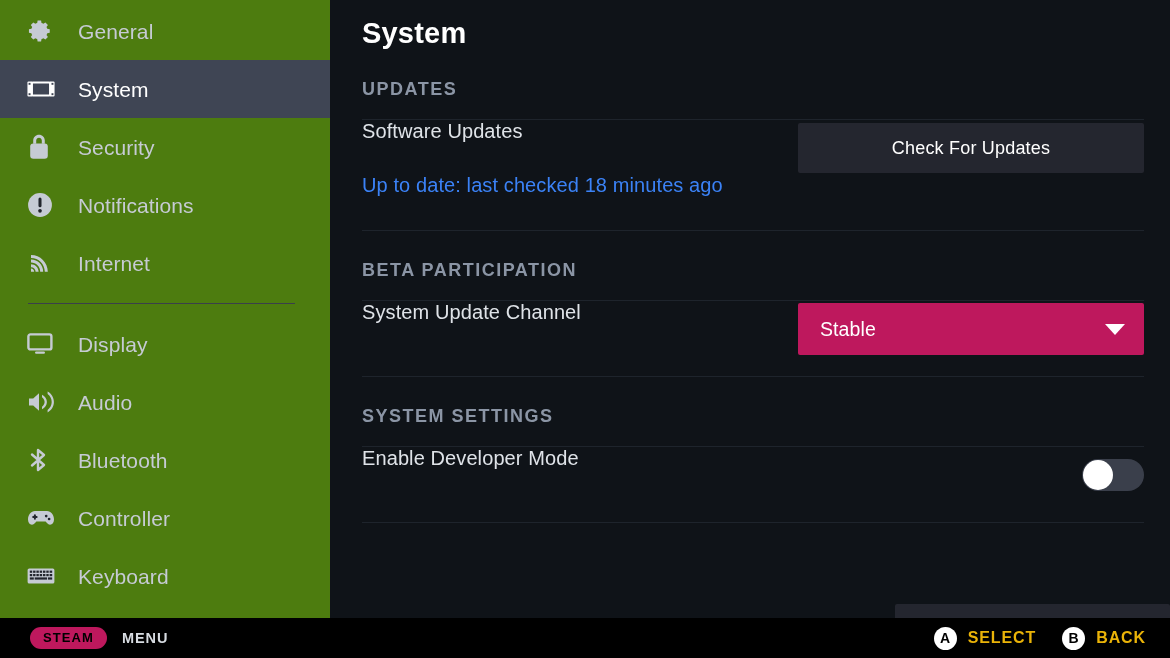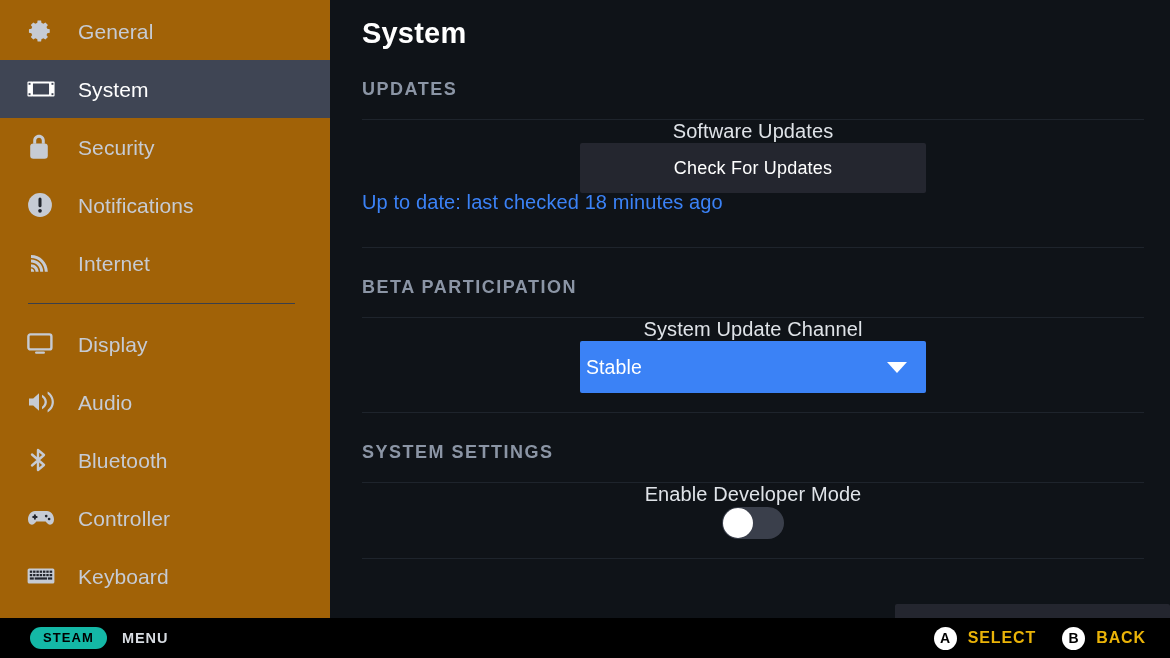--- a/index.html
+++ b/index.html
@@ -27,21 +27,21 @@
     display: flex;
     flex: 1 1 auto;
     min-height: 0;
     height: 618px;
   }
 
   
   .sidebar {
     width: 330px;
     flex: 0 0 330px;
-    background: #a16207;
+    background: #4d7c0f;
     padding-top: 2px;
     overflow: hidden;
     position: relative;
   }
 
   .nav-item {
     display: flex;
     align-items: center;
     height: 58px;
     padding-left: 27px;
@@ -107,24 +107,22 @@
   }
 
   .divider {
     height: 1px;
     background: #1e242c;
     margin-top: 19px;
   }
 
   .row {
     display: flex;
-    align-items: center;
     min-height: 56px;
     position: relative;
-    flex-direction: column;
   }
 
   .row-label {
     color: #dfe3e8;
     font-size: 20px;
     flex: 1 1 auto;
     letter-spacing: 0.1px;
     white-space: nowrap;
   }
 
@@ -148,25 +146,25 @@
     justify-content: center;
     border: none;
     border-radius: 2px;
     letter-spacing: 0.2px;
     font-family: inherit;
   }
 
   .dropdown {
     width: 346px;
     height: 52px;
-    background: #3b82f6;
+    background: #be185d;
     border-radius: 2px;
     display: flex;
     align-items: center;
-    padding: 0 19px 0 6px;
+    padding: 0 19px 0 22px;
     position: relative;
   }
 
   .dropdown-value {
     color: #ffffff;
     font-size: 19.5px;
     flex: 1 1 auto;
     letter-spacing: 0.1px;
   }
 
@@ -226,21 +224,21 @@
   }
 
   .footer-left, .footer-right {
     display: flex;
     align-items: center;
   }
   .footer-left { flex: 1 1 auto; }
   .footer-right { gap: 26px; }
 
   .steam-pill {
-    background: #14b8a6;
+    background: #be185d;
     color: #000000;
     font-size: 13px;
     font-weight: bold;
     letter-spacing: 1.1px;
     border-radius: 12px;
     padding: 4px 13px 5px;
     line-height: 1;
   }
 
   .footer-text {

